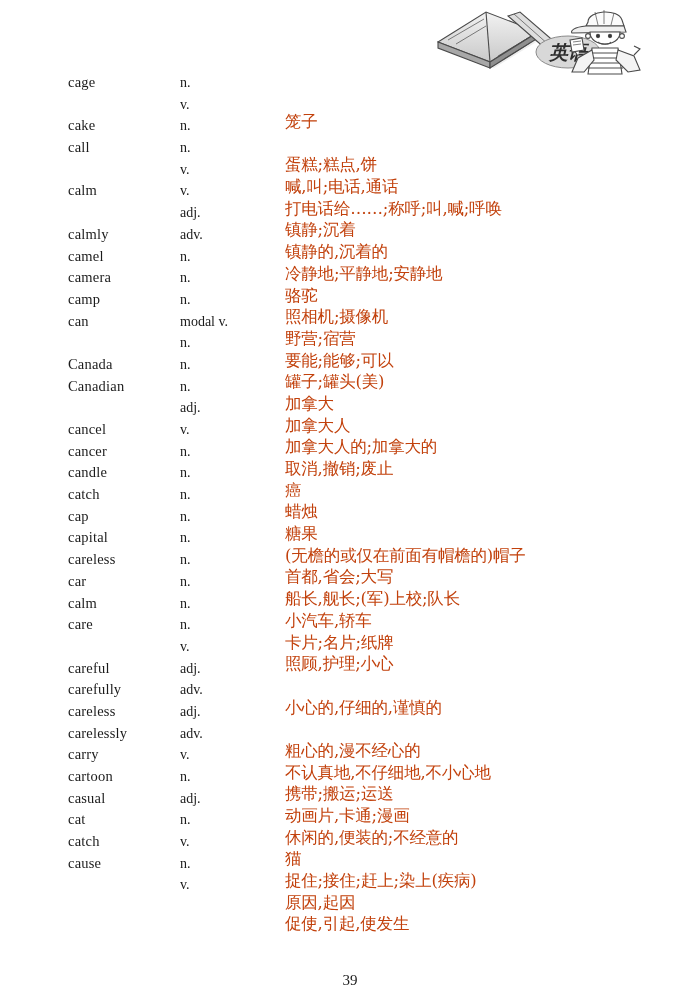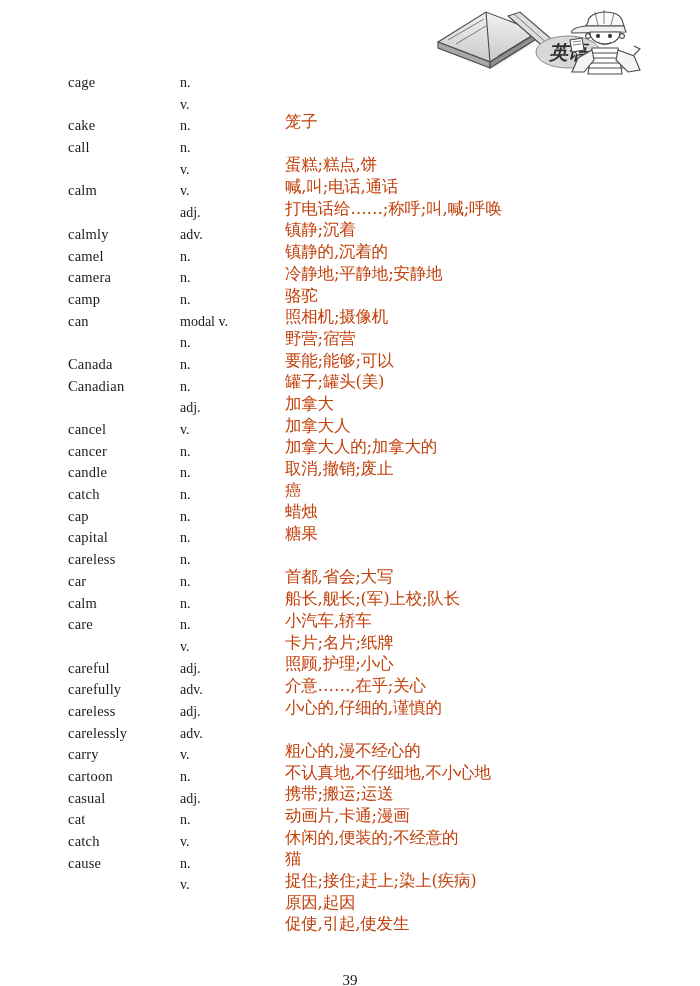--- a/index.html
+++ b/index.html
@@ -249,20 +249,21 @@
         <span class="col-def">蜡烛</span>
       </div>
       <div class="vocab-row">
         <span class="col-word">catch</span>
         <span class="col-pos">n.</span>
         <span class="col-def">糖果</span>
       </div>
       <div class="vocab-row">
         <span class="col-word">cap</span>
         <span class="col-pos">n.</span>
+        <span class="col-def">(无檐的或仅在前面有帽檐的)帽子</span>
       </div>
       <div class="vocab-row">
         <span class="col-word">capital</span>
         <span class="col-pos">n.</span>
         <span class="col-def">首都,省会;大写</span>
       </div>
       <div class="vocab-row">
         <span class="col-word">careless</span>
         <span class="col-pos">n.</span>
         <span class="col-def">船长,舰长;(军)上校;队长</span>
@@ -278,21 +279,20 @@
         <span class="col-def">卡片;名片;纸牌</span>
       </div>
       <div class="vocab-row">
         <span class="col-word">care</span>
         <span class="col-pos">n.</span>
         <span class="col-def">照顾,护理;小心</span>
       </div>
       <div class="vocab-row">
         <span class="col-word"></span>
         <span class="col-pos">v.</span>
-        <span class="col-def">介意……,在乎;关心</span>
       </div>
       <div class="vocab-row">
         <span class="col-word">careful</span>
         <span class="col-pos">adj.</span>
         <span class="col-def">小心的,仔细的,谨慎的</span>
       </div>
       <div class="vocab-row">
         <span class="col-word">carefully</span>
         <span class="col-pos">adv.</span>
       </div>

